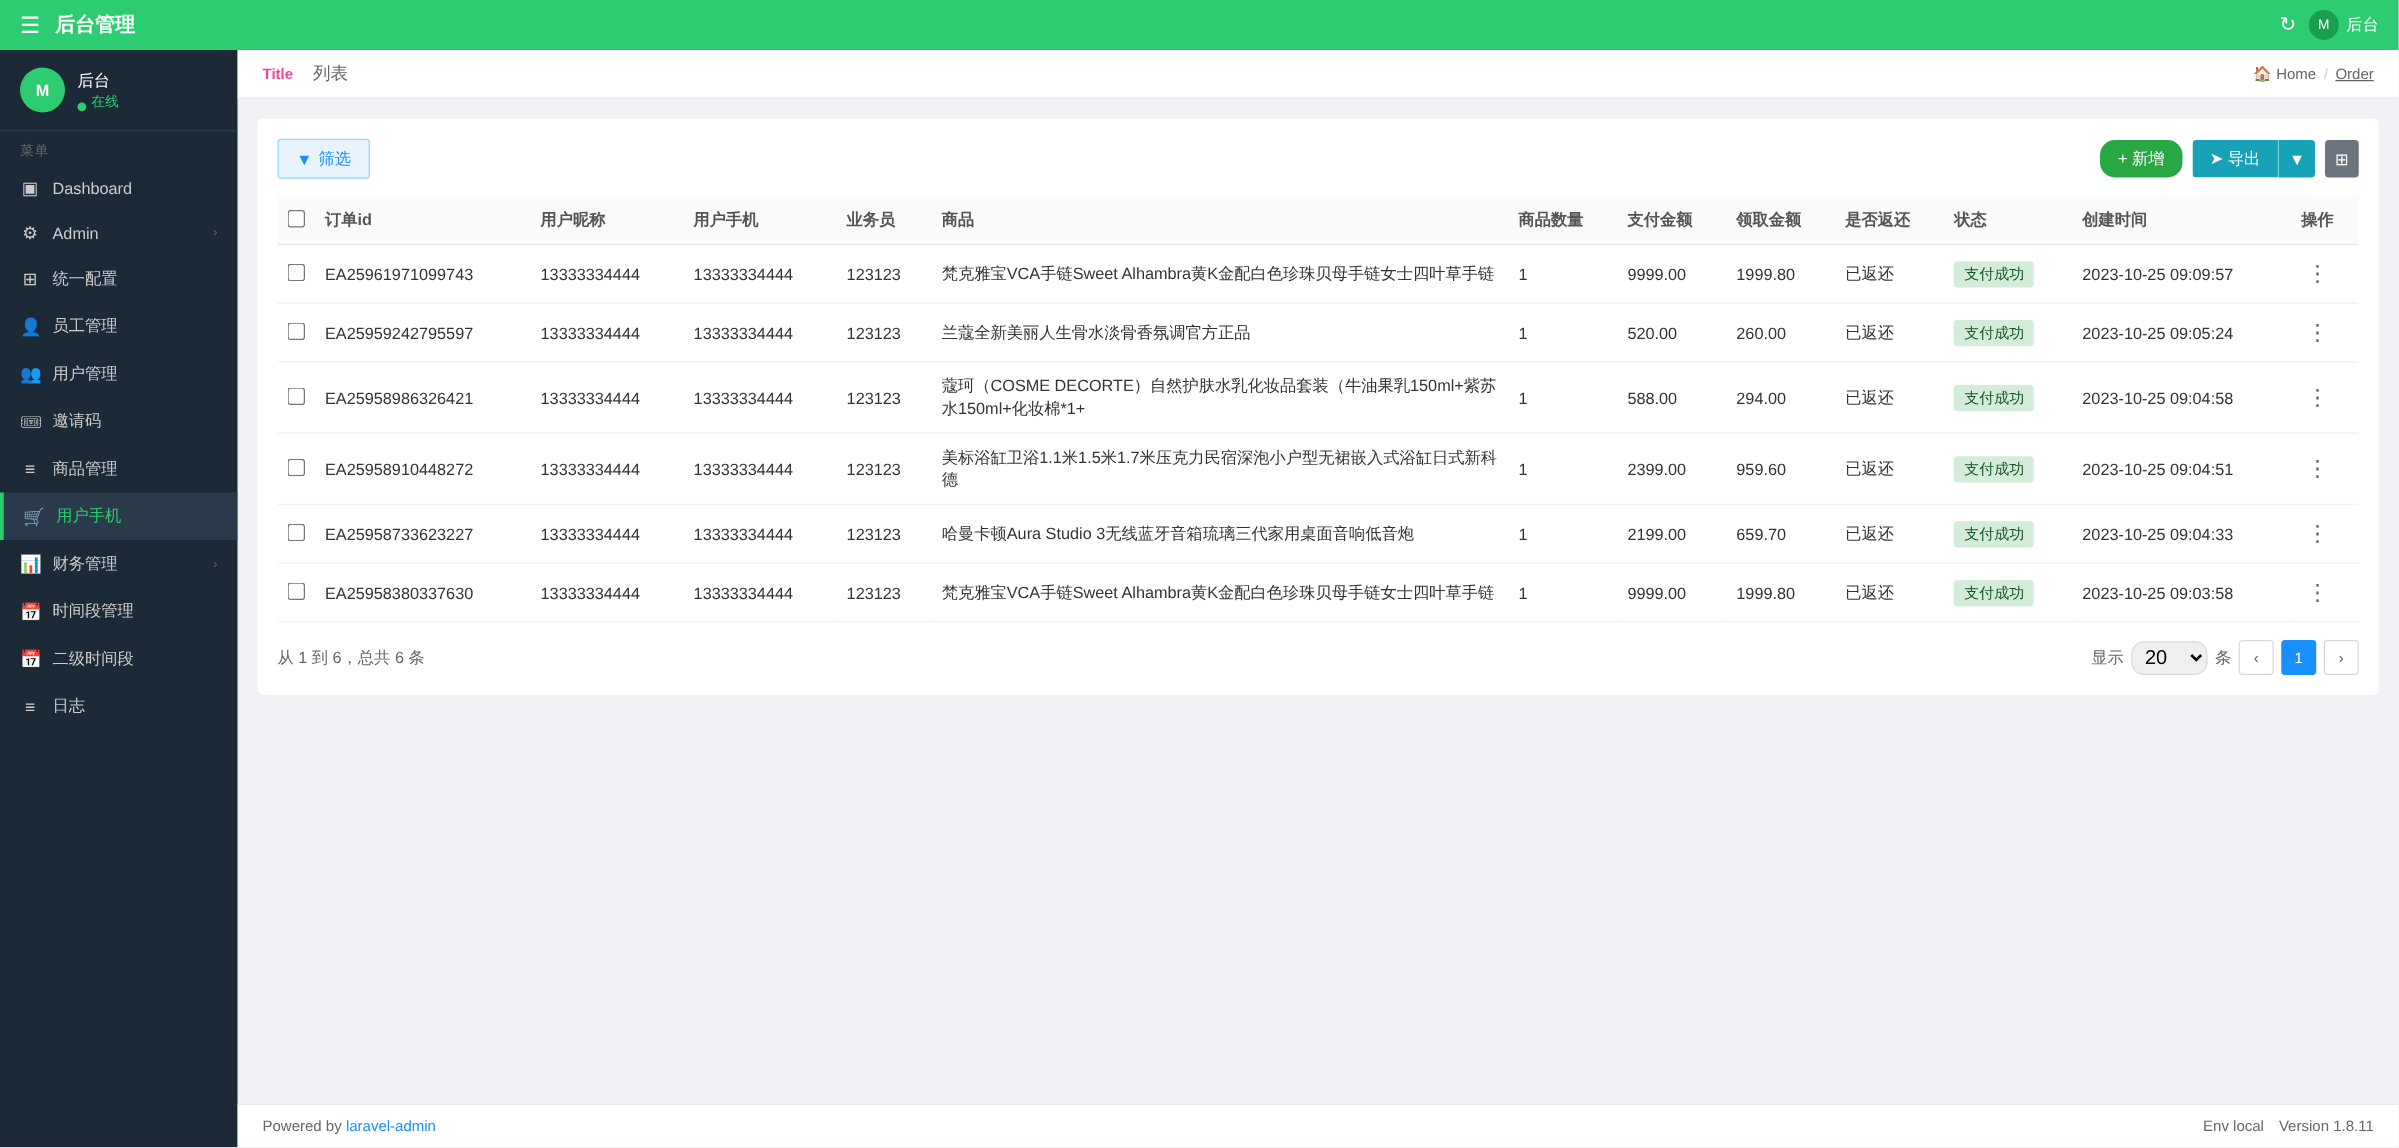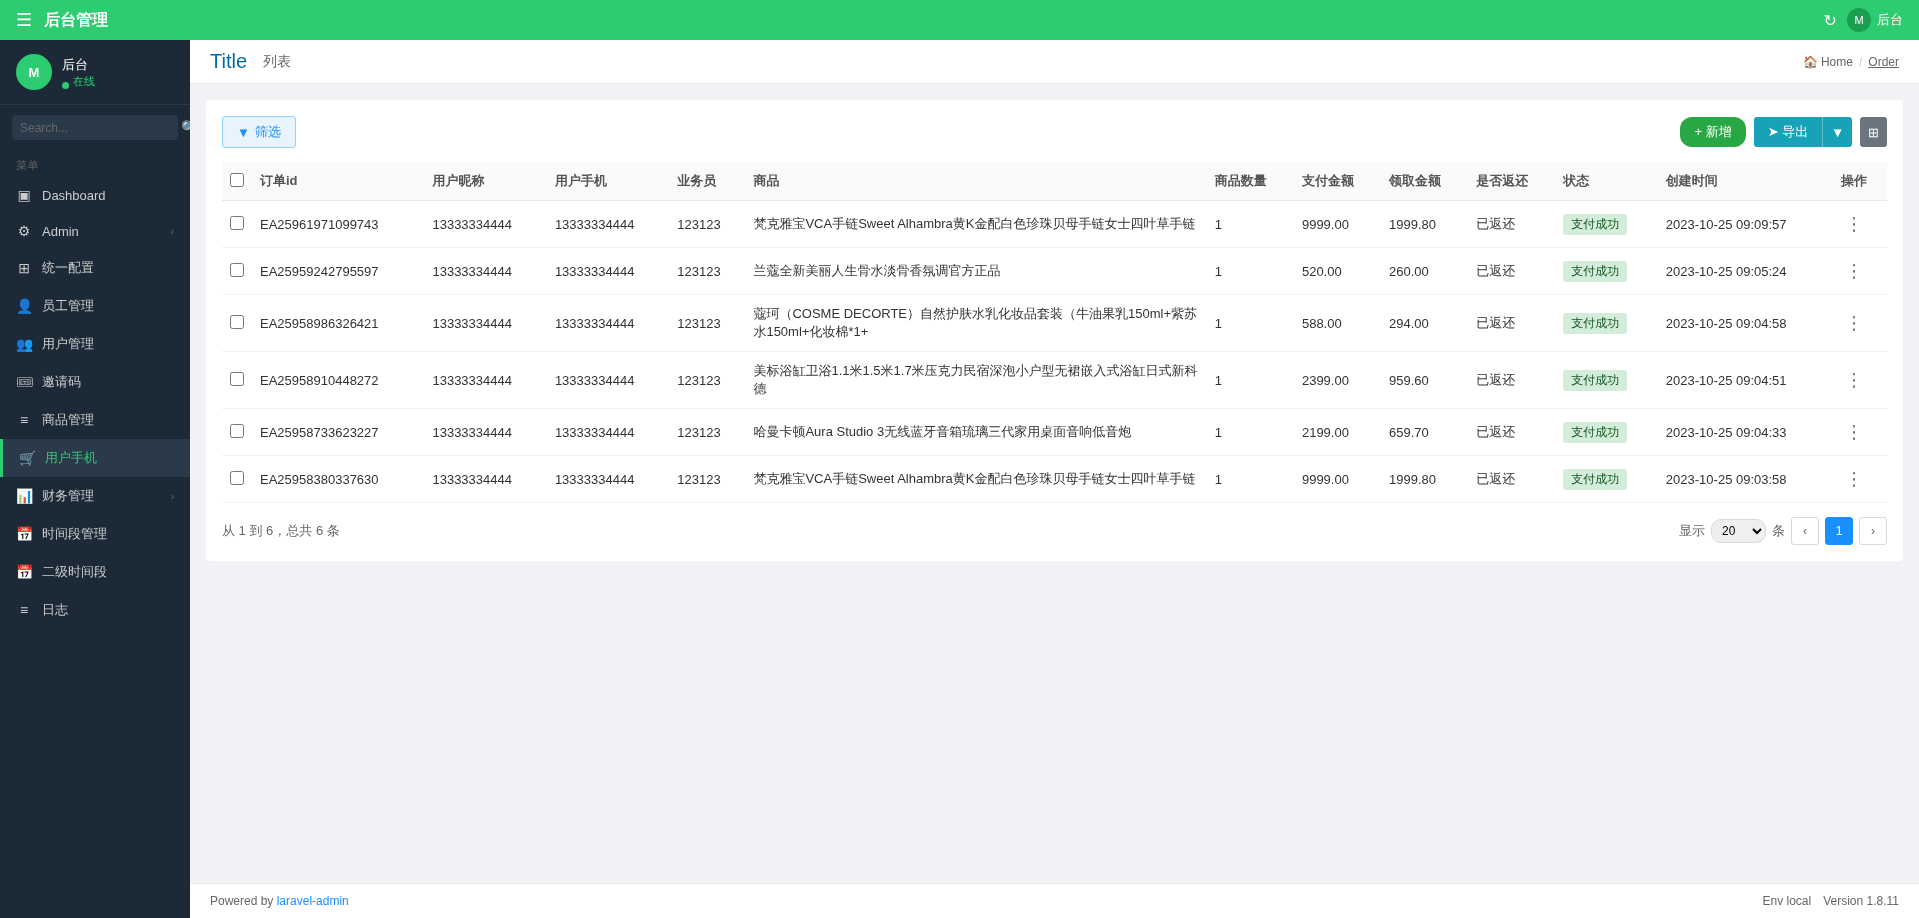--- a/index.html
+++ b/index.html
@@ -35,21 +35,21 @@
     .sidebar-item { display: flex; align-items: center; gap: 10px; padding: 10px 16px; color: #ccc; cursor: pointer; transition: background 0.2s; position: relative; }
     .sidebar-item.active { background: #2a3a4a; color: #2ecc71; border-left: 3px solid #2ecc71; }
     .sidebar-item-icon { font-size: 14px; width: 16px; text-align: center; }
     .sidebar-item-label { font-size: 13px; flex: 1; }
     .sidebar-item-arrow { color: #666; font-size: 10px; }
 
     
     .main { flex: 1; display: flex; flex-direction: column; overflow: hidden; }
     .breadcrumb { background: #fff; padding: 10px 20px; display: flex; align-items: center; justify-content: space-between; border-bottom: 1px solid #e8e8e8; flex-shrink: 0; }
     .breadcrumb-left { display: flex; align-items: center; gap: 8px; }
-    .breadcrumb-title { font-size: 20px; font-weight: normal; color: #0369a1; }
+    .breadcrumb-title { font-size: 12px; font-weight: bold; color: #ec4899; }
     .breadcrumb-sep { color: #ccc; }
     .breadcrumb-sub { color: #666; font-size: 14px; }
     .breadcrumb-right { display: flex; align-items: center; gap: 6px; color: #666; font-size: 12px; }
     .breadcrumb-home { display: flex; align-items: center; gap: 3px; cursor: pointer; color: #666; }
     .breadcrumb-slash { color: #ccc; }
     .breadcrumb-current { color: #666; text-decoration: underline; }
 
     
     .content { flex: 1; padding: 16px; overflow-y: auto; }
     .content-card { background: #fff; border-radius: 4px; padding: 16px; }
@@ -79,21 +79,21 @@
     input[type="checkbox"] { cursor: pointer; width: 14px; height: 14px; }
     .status-badge { display: inline-block; padding: 2px 8px; border-radius: 3px; font-size: 12px; }
     .status-success { background: #d4edda; color: #155724; }
     .badge-returned { color: #333; }
     .action-btn { background: none; border: none; cursor: pointer; color: #666; font-size: 18px; padding: 2px 4px; }
 
     
     .pagination { display: flex; align-items: center; justify-content: space-between; margin-top: 14px; }
     .pagination-info { color: #666; font-size: 13px; }
     .pagination-right { display: flex; align-items: center; gap: 6px; font-size: 13px; color: #666; }
-    .pagination-select { border: 1px solid #d9d9d9; border-radius: 10px; padding: 3px 6px; font-size: 12px; font-family: inherit; }
+    .pagination-select { border: 1px solid #d9d9d9; border-radius: 10px; padding: 3px 6px; font-size: 16px; font-family: inherit; }
     .page-btn { min-width: 28px; height: 28px; display: flex; align-items: center; justify-content: center; border: 1px solid #d9d9d9; background: #fff; border-radius: 3px; cursor: pointer; font-size: 12px; color: #666; }
     .page-btn.active { background: #1890ff; color: white; border-color: #1890ff; }
 
     
     .footer { background: #fff; border-top: 1px solid #e8e8e8; padding: 10px 20px; display: flex; justify-content: space-between; align-items: flex-start; flex-shrink: 0; font-size: 12px; color: #666; }
     .footer-link { color: #1890ff; text-decoration: none; cursor: pointer; }
     .footer-right { display: flex; gap: 12px; }
   </style>
 </head>
 <body>
@@ -116,26 +116,20 @@
 
   <div class="sidebar">
     <div class="sidebar-profile">
       <div class="sidebar-avatar">M</div>
       <div class="sidebar-user-info">
         <span class="sidebar-username">后台</span>
         <span class="sidebar-status">
           <span class="sidebar-status-dot"></span>
           <span>在线</span>
         </span>
-      </div>
-    </div>
-    <div class="sidebar-search">
-      <div class="sidebar-search-box">
-        <input class="sidebar-search-input" type="text" placeholder="Search..." style="">
-        <span class="sidebar-search-icon">🔍</span>
       </div>
     </div>
     <div class="sidebar-section-label">菜单</div>
 
     <div class="sidebar-item">
       <span class="sidebar-item-icon">▣</span>
       <span class="sidebar-item-label">Dashboard</span>
     </div>
     <div class="sidebar-item">
       <span class="sidebar-item-icon">⚙</span>

